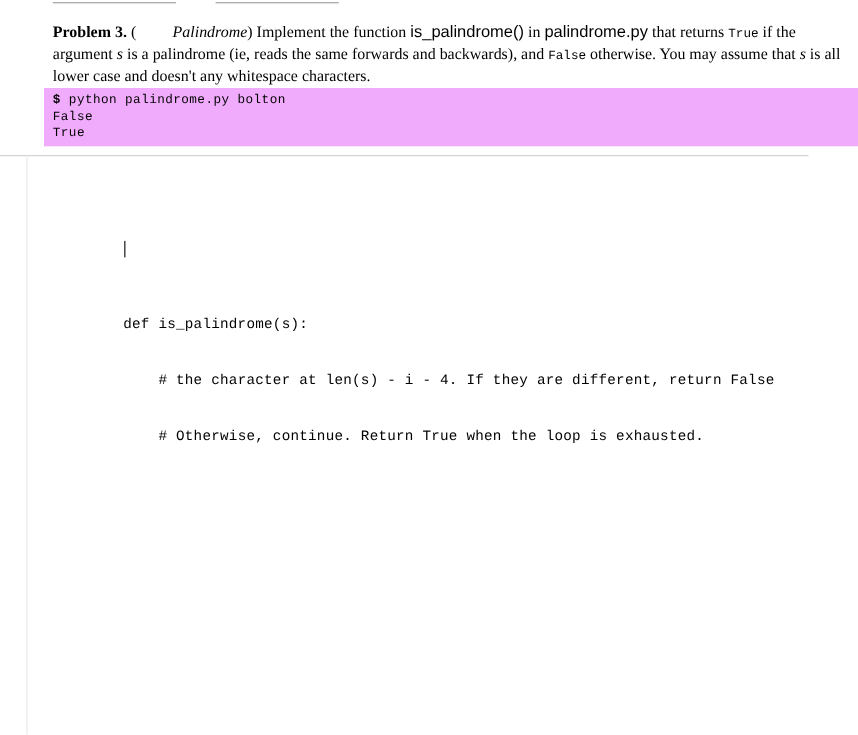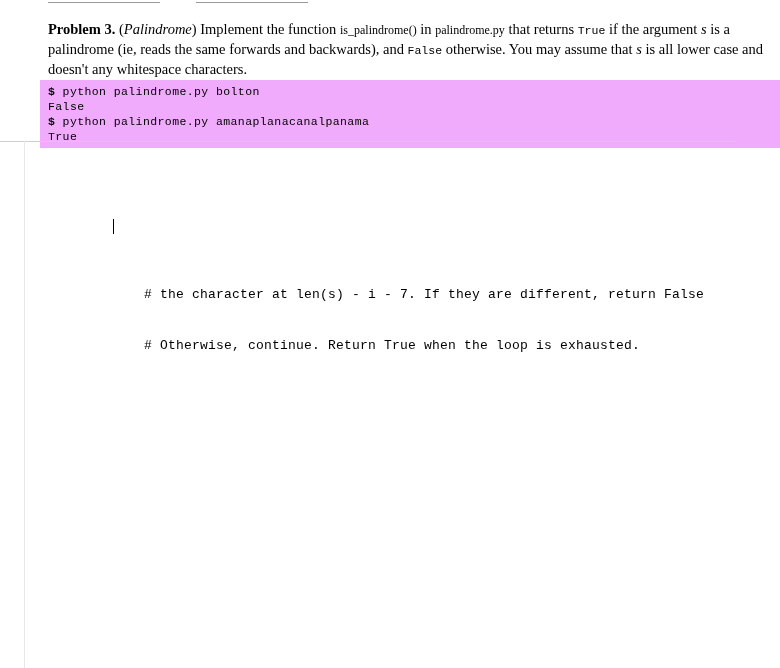--- a/index.html
+++ b/index.html
@@ -44,24 +44,25 @@
     font-size: 14.5px;
     line-height: 19px;
     text-align: left;
   }
   .problem b {
     font-weight: bold;
     text-align: right;
   }
   .problem i {
     font-style: italic;
+    margin-left: 33px;
   }
   .mono-inline {
-    font-family: Liberation Serif, serif;
-    font-size: 12px;
+    font-family: Liberation Sans, sans-serif;
+    font-size: 15px;
   }
   .mono-inline-sm {
     font-family: "Liberation Mono", monospace;
     font-size: 11.5px;
   }
   .italic-var {
     font-family: "Liberation Serif", serif;
     font-style: italic;
   }
 
@@ -143,31 +144,31 @@
 <div class="top-rule-right"></div>
 
 <div class="problem">
   <b>Problem 3.</b>
   <span>(</span><i>Palindrome</i><span>) Implement the function </span><span class="mono-inline">is_palindrome()</span><span> in </span><span class="mono-inline">palindrome.py</span><span> that returns </span><span class="mono-inline-sm">True</span><span> if the argument </span><span class="italic-var">s</span><span> is a palindrome (ie, reads the same forwards and backwards), and </span><span class="mono-inline-sm">False</span><span> otherwise. You may assume that </span><span class="italic-var">s</span><span> is all lower case and doesn't any whitespace characters.</span>
 </div>
 
 <div class="console">
   <div class="line"><span class="prompt">$ </span><span>python palindrome.py bolton</span></div>
   <div class="line"><span class="prompt"></span><span>False</span></div>
-  <div class="line"><span class="prompt">$ </span><span>python palindrome.py amanaplanacanalpanama</span></div>
   <div class="line"><span class="prompt"></span><span>True</span></div>
 </div>
 
 <div class="divider"></div>
 <div class="left-edge"></div>
 
 <div class="code">
   <div class="ln blank"></div>
   <div class="ln blank"></div>
-  <div class="ln">    # the character at len(s) - i - 7. If they are different, return False</div>
+  <div class="ln">def is_palindrome(s):</div>
+  <div class="ln">    # the character at len(s) - i - 4. If they are different, return False</div>
   <div class="ln">    # Otherwise, continue. Return True when the loop is exhausted.</div>
   
   
   
   
   
   
   
   
   

